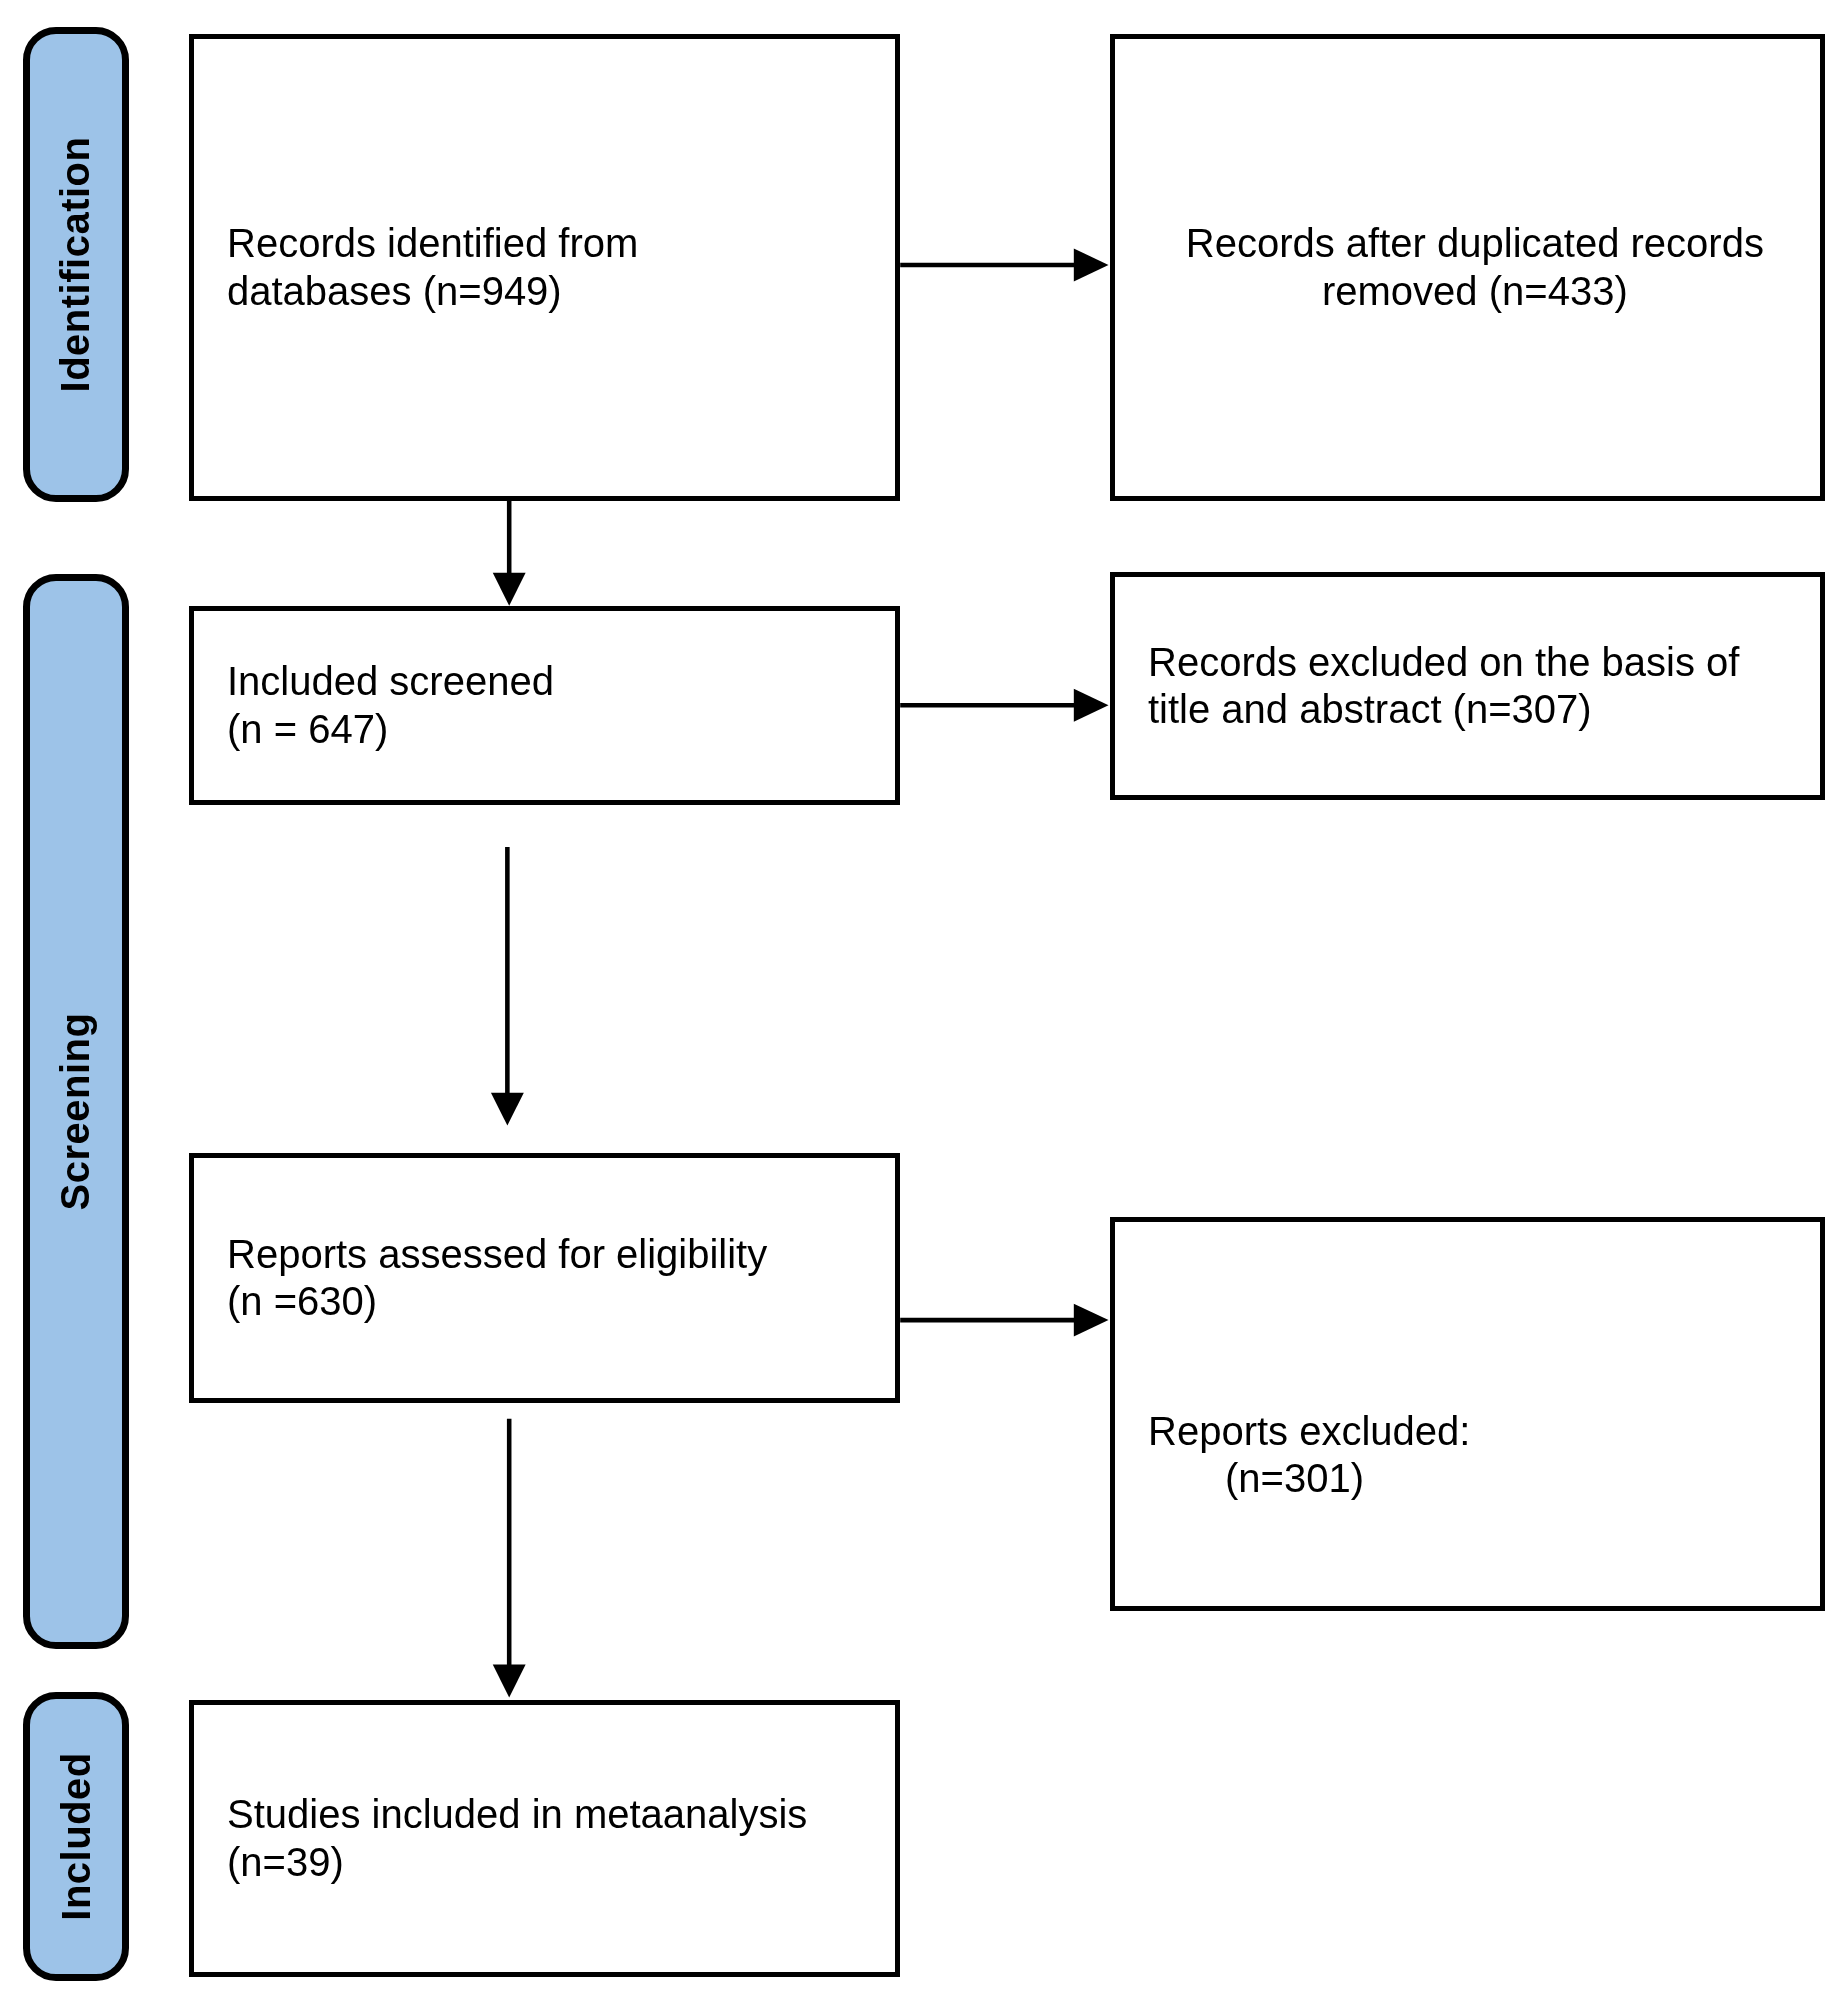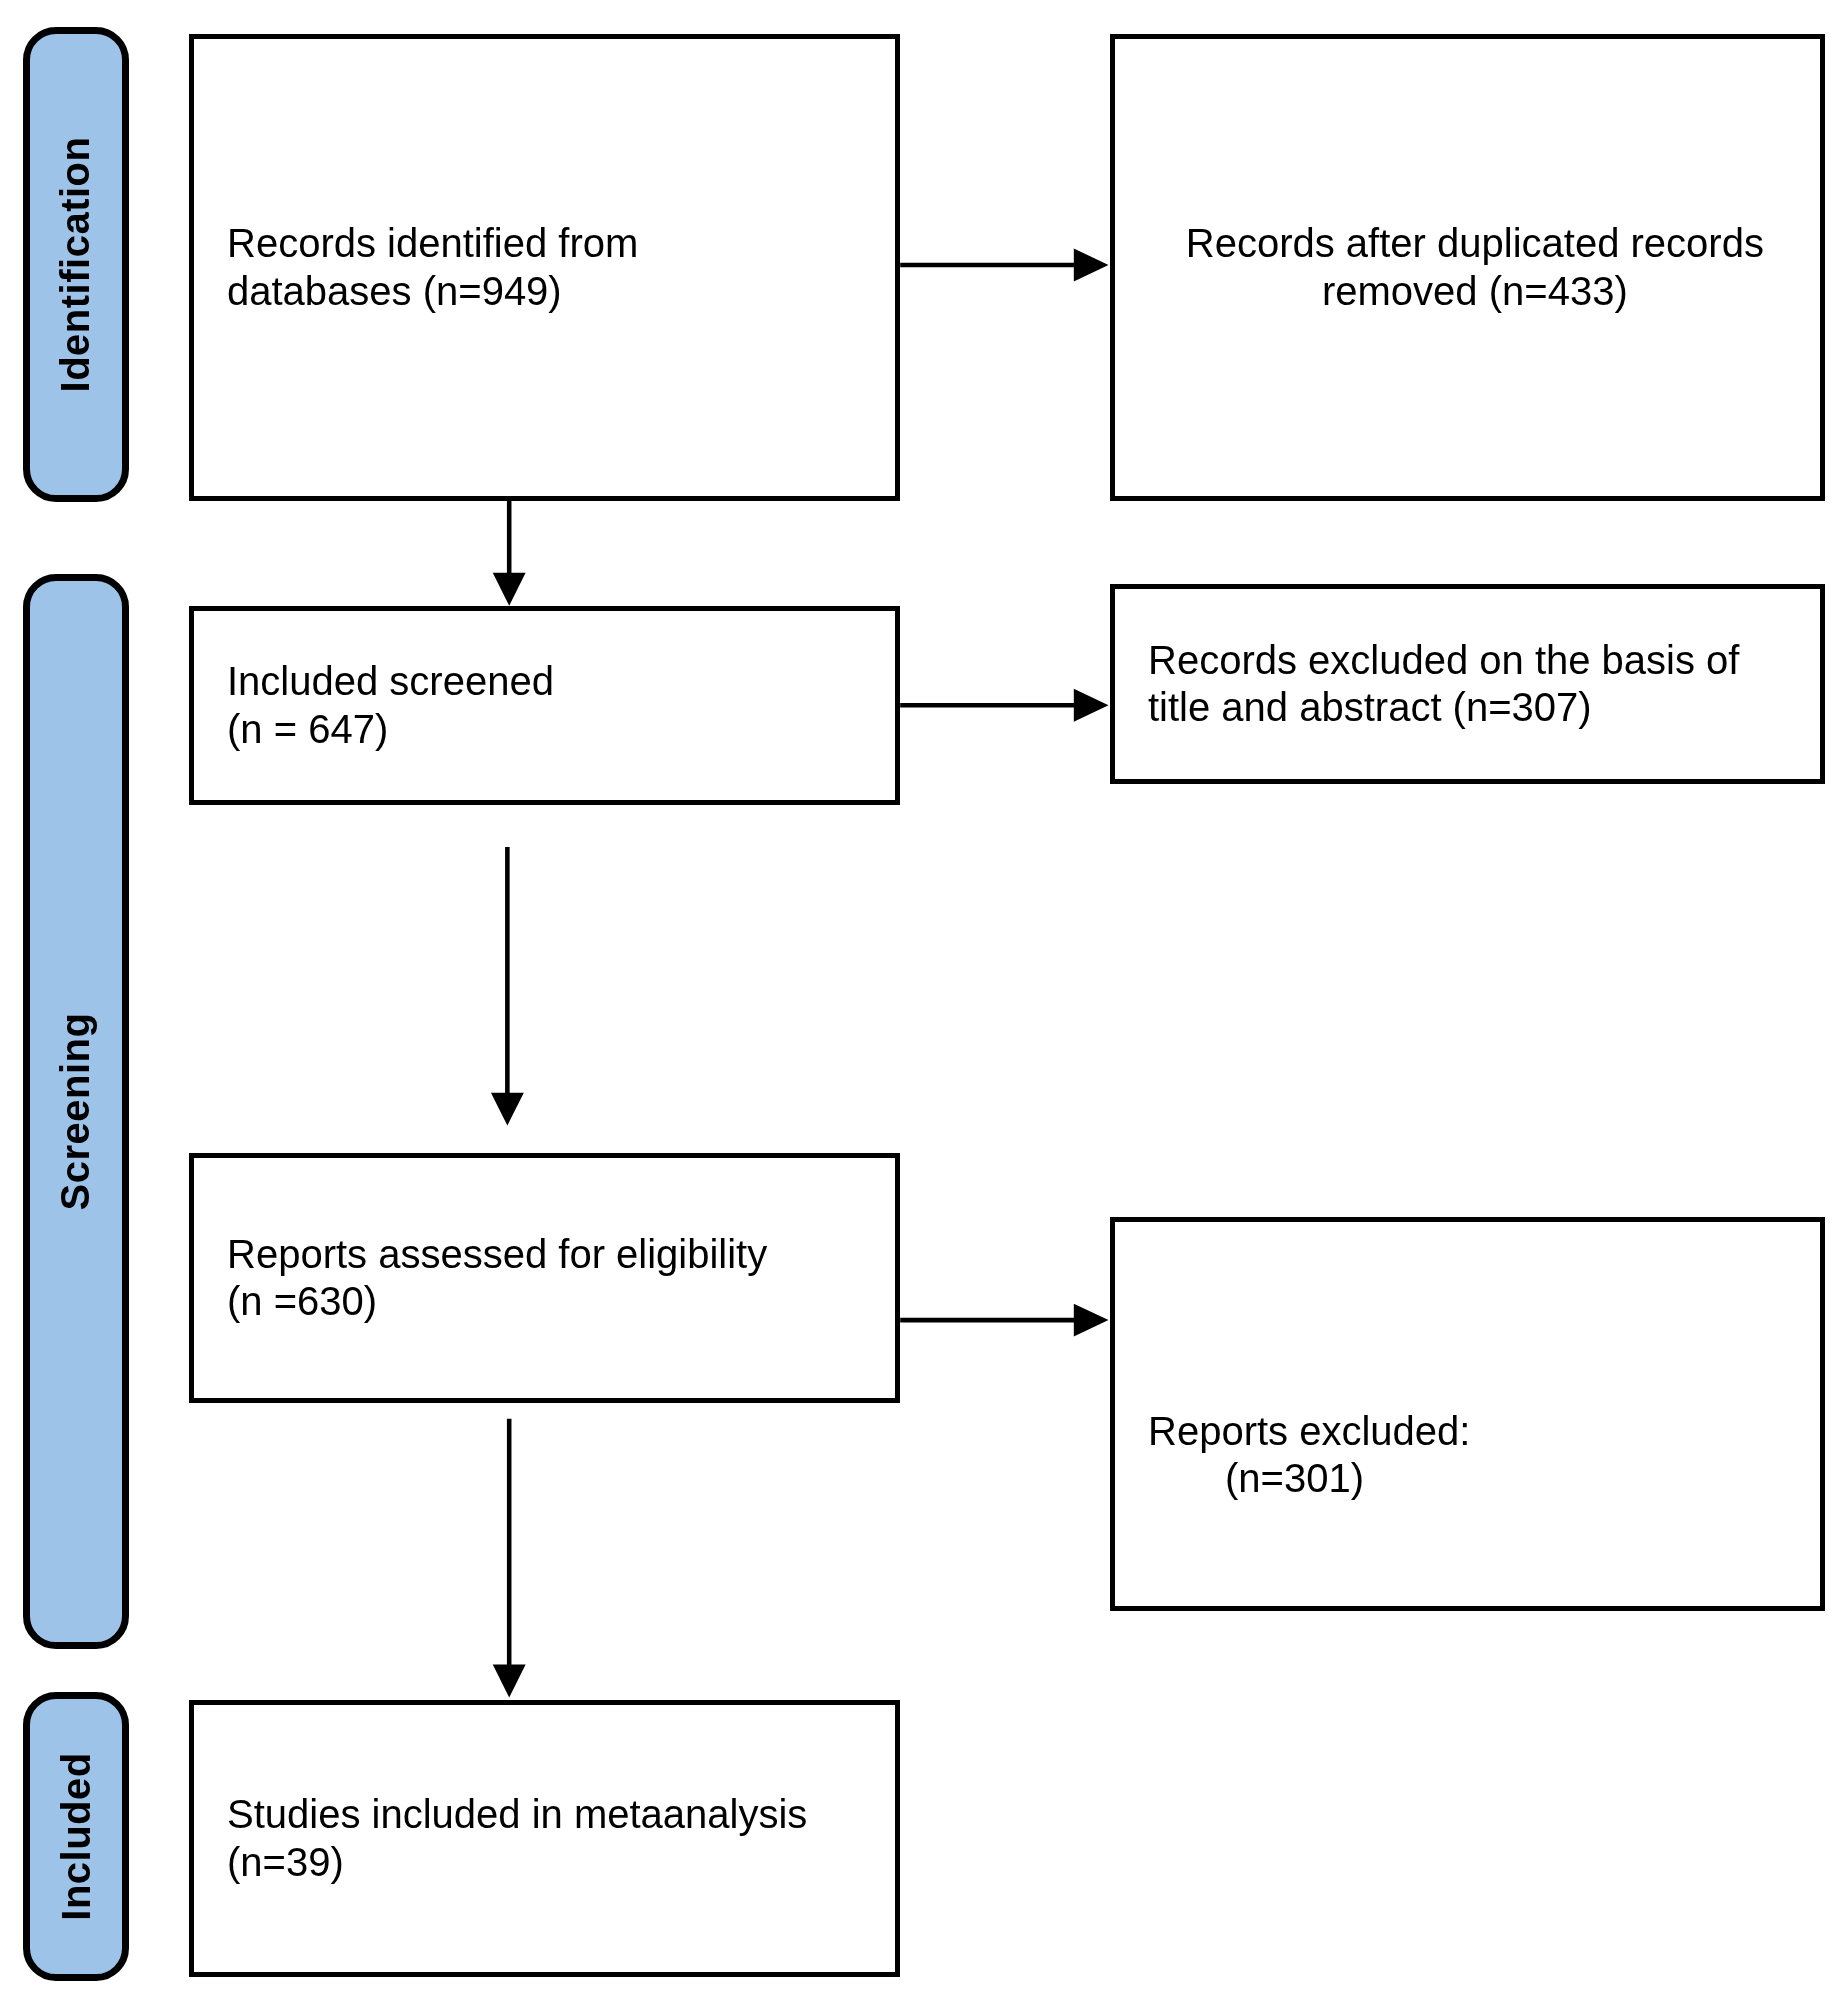--- a/index.html
+++ b/index.html
@@ -54,21 +54,21 @@
     padding-right: 18.3px;
     font-size: 40px;
     line-height: 1.18;
   }
   .flow-box .line { display: block; }
   .col-a { left: 189px; width: 711px; }
   .col-b { left: 1110px; width: 715px; }
   #box-records-identified { top: 34px;   height: 467px; }
   #box-duplicates-removed { top: 34px;   height: 467px; text-align: center; }
   #box-records-screened   { top: 606px;  height: 199px; }
-  #box-records-excluded   { top: 584px;  height: 200px; }
+  #box-records-excluded   { top: 572px;  height: 228px; }
   #box-reports-assessed   { top: 1153px; height: 250px; }
   #box-reports-excluded   { top: 1217px; height: 394px; }
   #box-studies-included   { top: 1700px; height: 277px; }
   
   #box-reports-excluded .text-block { transform: translateY(41px); }
   #box-reports-excluded .line2 { padding-left: 77px; }
   #pill-identification { top: 27.4px;   height: 475px; }
   #pill-screening      { top: 574px;  height: 1075px; }
   #pill-included       { top: 1692px; height: 289px; }
   

